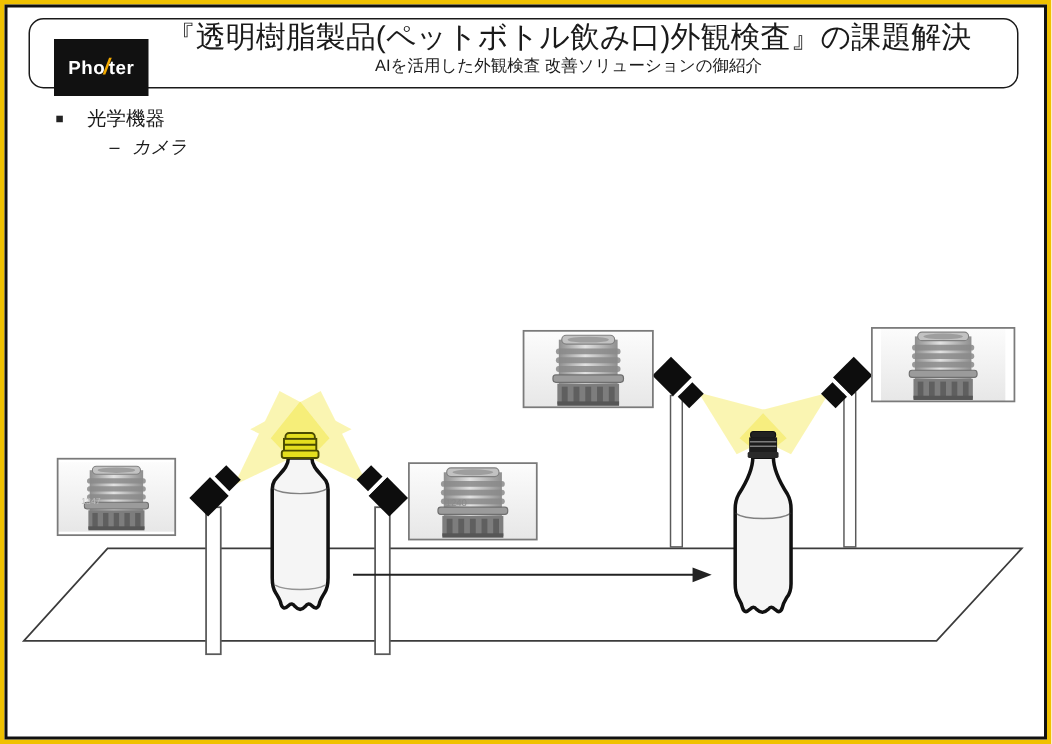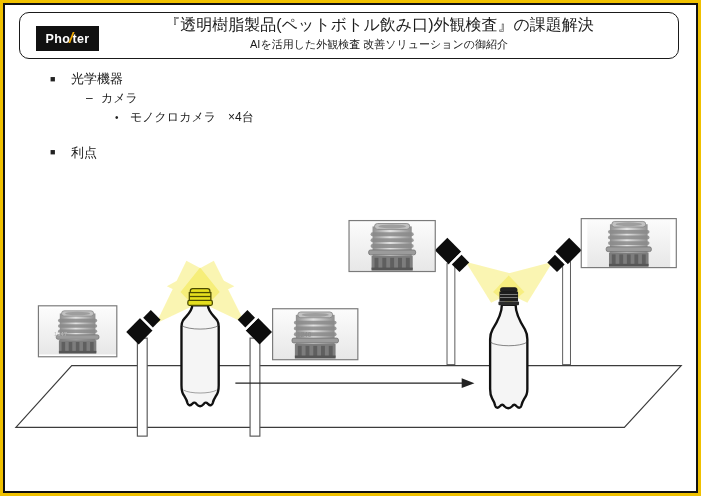--- a/index.html
+++ b/index.html
@@ -3,32 +3,32 @@
 <meta charset="utf-8">
 <style>
   html,body{margin:0;padding:0;background:#fff;}
   body{width:701px;height:496px;overflow:hidden;font-family:"Liberation Sans","DejaVu Sans",sans-serif;}
   .frame{width:701px;height:496px;background:var(--gold,#f0c100);box-sizing:border-box;padding:3px;}
   .slide{width:100%;height:100%;box-sizing:border-box;border:2px solid var(--slide-border,#111);
          background:#fff;position:relative;overflow:hidden;}
   
   .header{position:absolute;left:14px;top:7px;width:660px;height:47px;border:1.5px solid #1a1a1a;
           border-radius:10px;box-sizing:border-box;}
-  .logo{position:absolute;left:16px;top:13px;width:63px;height:25px;background:var(--logo-bg,#111);
+  .logo{position:absolute;left:16px;top:13px;width:63px;height:38px;background:var(--logo-bg,#111);
         color:#fff;font-weight:bold;font-size:12.5px;display:flex;align-items:center;justify-content:center;
         letter-spacing:.3px;}
   .logo .slash{color:var(--logo-slash,#f2a900);font-weight:bold;font-style:italic;margin:0 -1px;
         font-size:15px;transform:translateY(-1px);}
   .titles{position:absolute;left:80px;right:20px;top:2px;text-align:center;color:#1a1a1a;}
-  .t1{font-size:16px;line-height:20px;}
+  .t1{font-size:20px;line-height:20px;}
   .t2{font-size:11px;line-height:18px;}
   
-  .bullets{position:absolute;left:45px;top:64px;color:#1a1a1a;white-space:nowrap;}
+  .bullets{position:absolute;left:32px;top:64px;color:#1a1a1a;white-space:nowrap;}
   .row{line-height:19px;}
-  .lvl2{margin-left:36px;font-size:12px;}
+  .lvl2{margin-left:36px;font-size:12px;font-style:italic;}
   .lvl3{margin-left:65px;font-size:12px;}
   .lvl1{font-size:13px;}
   .mk{display:inline-block;color:#222;}
   .mk.sq{width:21px;font-size:9px;vertical-align:1.5px;}
   .mk.dash{width:15px;}
   .mk.dot{width:15px;font-size:10px;}
   .gap{margin-top:16px;}
   .benefit .arrow{margin:0 9px;font-size:13px;}
   
   svg.diagram{position:absolute;left:0;top:0;width:100%;height:100%;}
@@ -47,22 +47,20 @@
         </div>
       <div class="titles">
         <div class="t1">『透明樹脂製品(ペットボトル飲み口)外観検査』の課題解決</div>
         <div class="t2">AIを活用した外観検査 改善ソリューションの御紹介</div>
       </div>
     </div>
 
     <div class="bullets">
       <div class="row lvl1"><span class="mk sq">■</span><span>光学機器</span></div>
       <div class="row lvl2"><span class="mk dash">–</span><span>カメラ</span></div>
-      <div class="row lvl3"><span class="mk dot">•</span><span>モノクロカメラ　×4台</span></div>
-      <div class="row lvl1 gap"><span class="mk sq">■</span><span>利点</span></div>
     </div>
 
     <svg class="diagram" viewBox="0 0 701 496">
       <defs>
         <linearGradient id="photoBg" x1="0" y1="0" x2="0" y2="1">
           <stop offset="0" stop-color="#fcfcfc"></stop>
             <stop offset="1" stop-color="#e7e7e7"></stop>
         </linearGradient>
         <linearGradient id="neckBody" x1="0" y1="0" x2="1" y2="0">
           <stop offset="0" stop-color="#8f8f8f"></stop>

